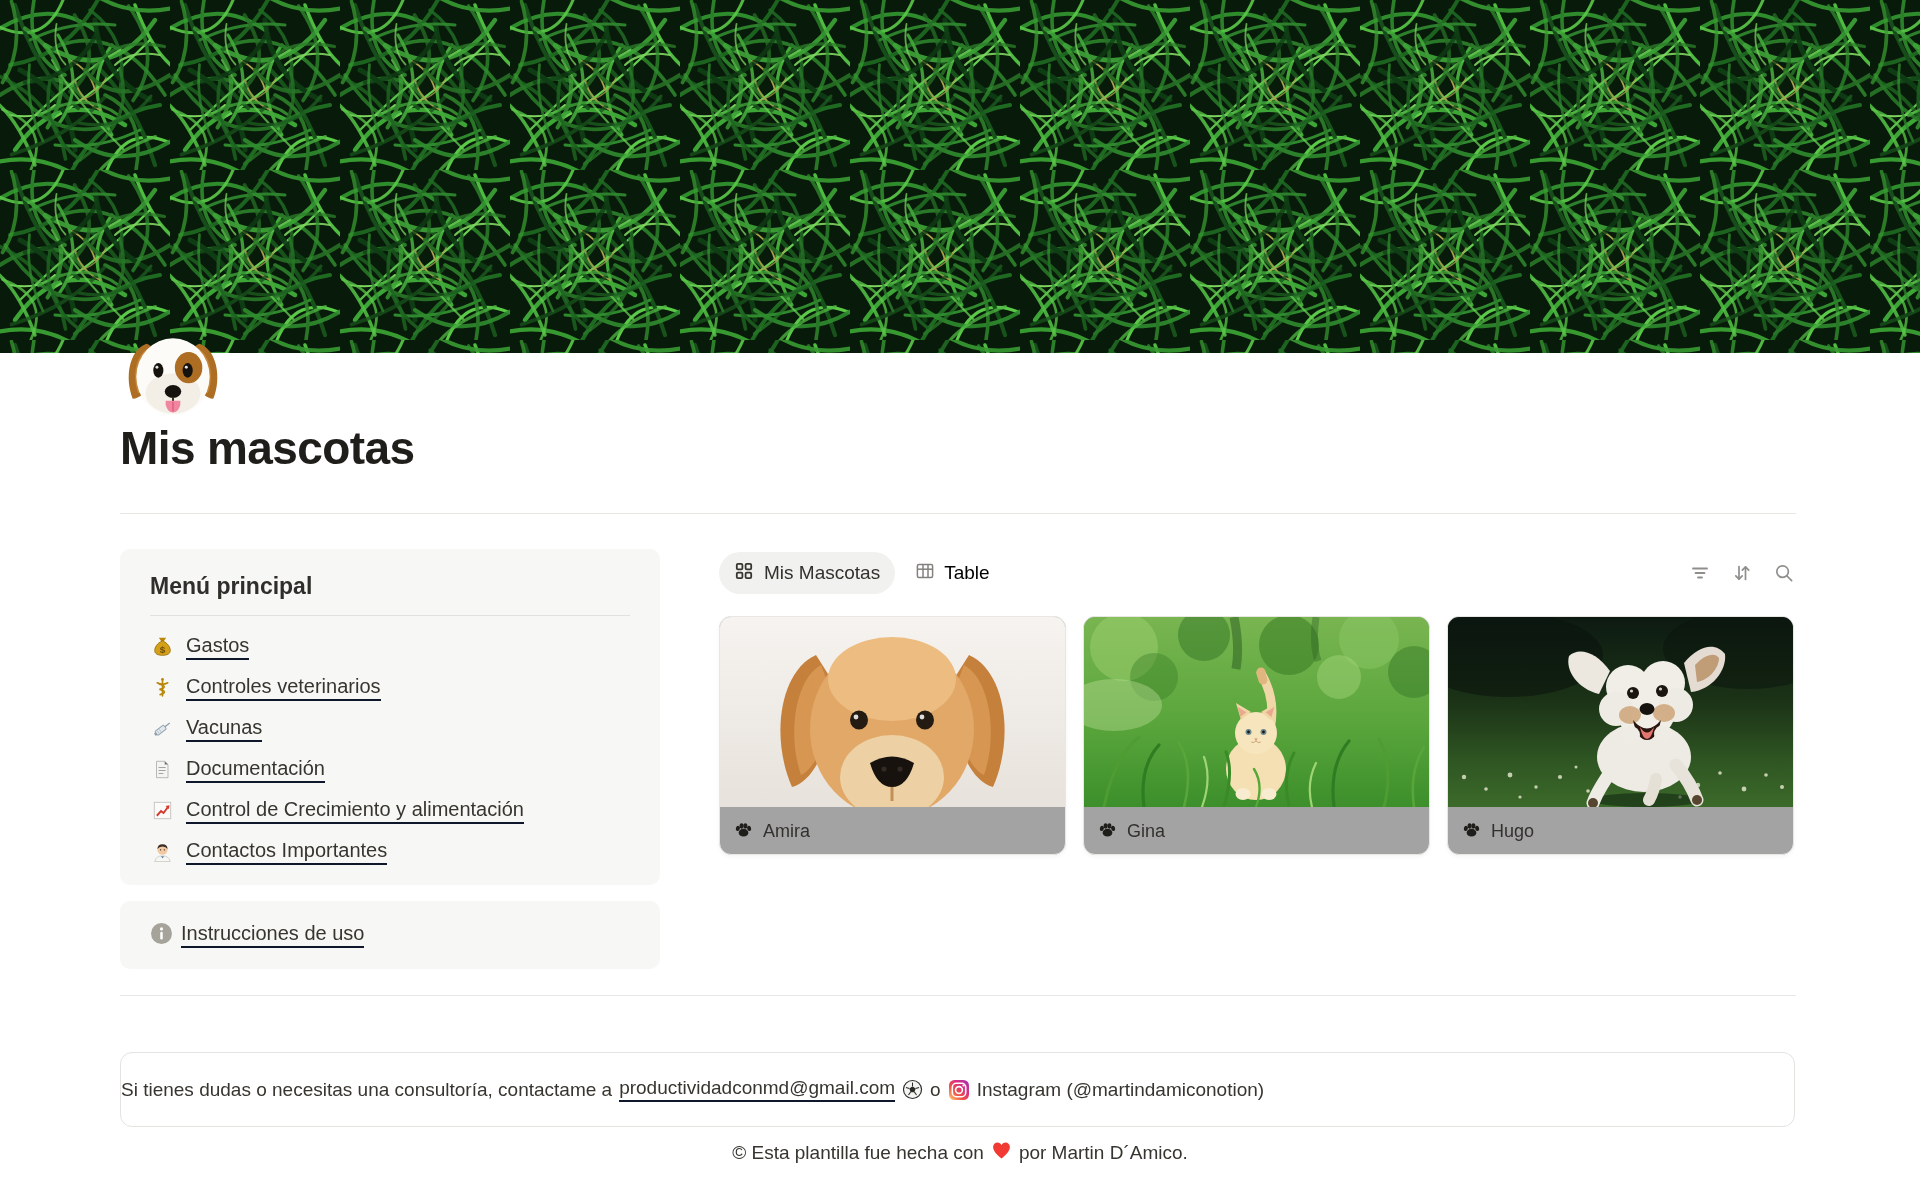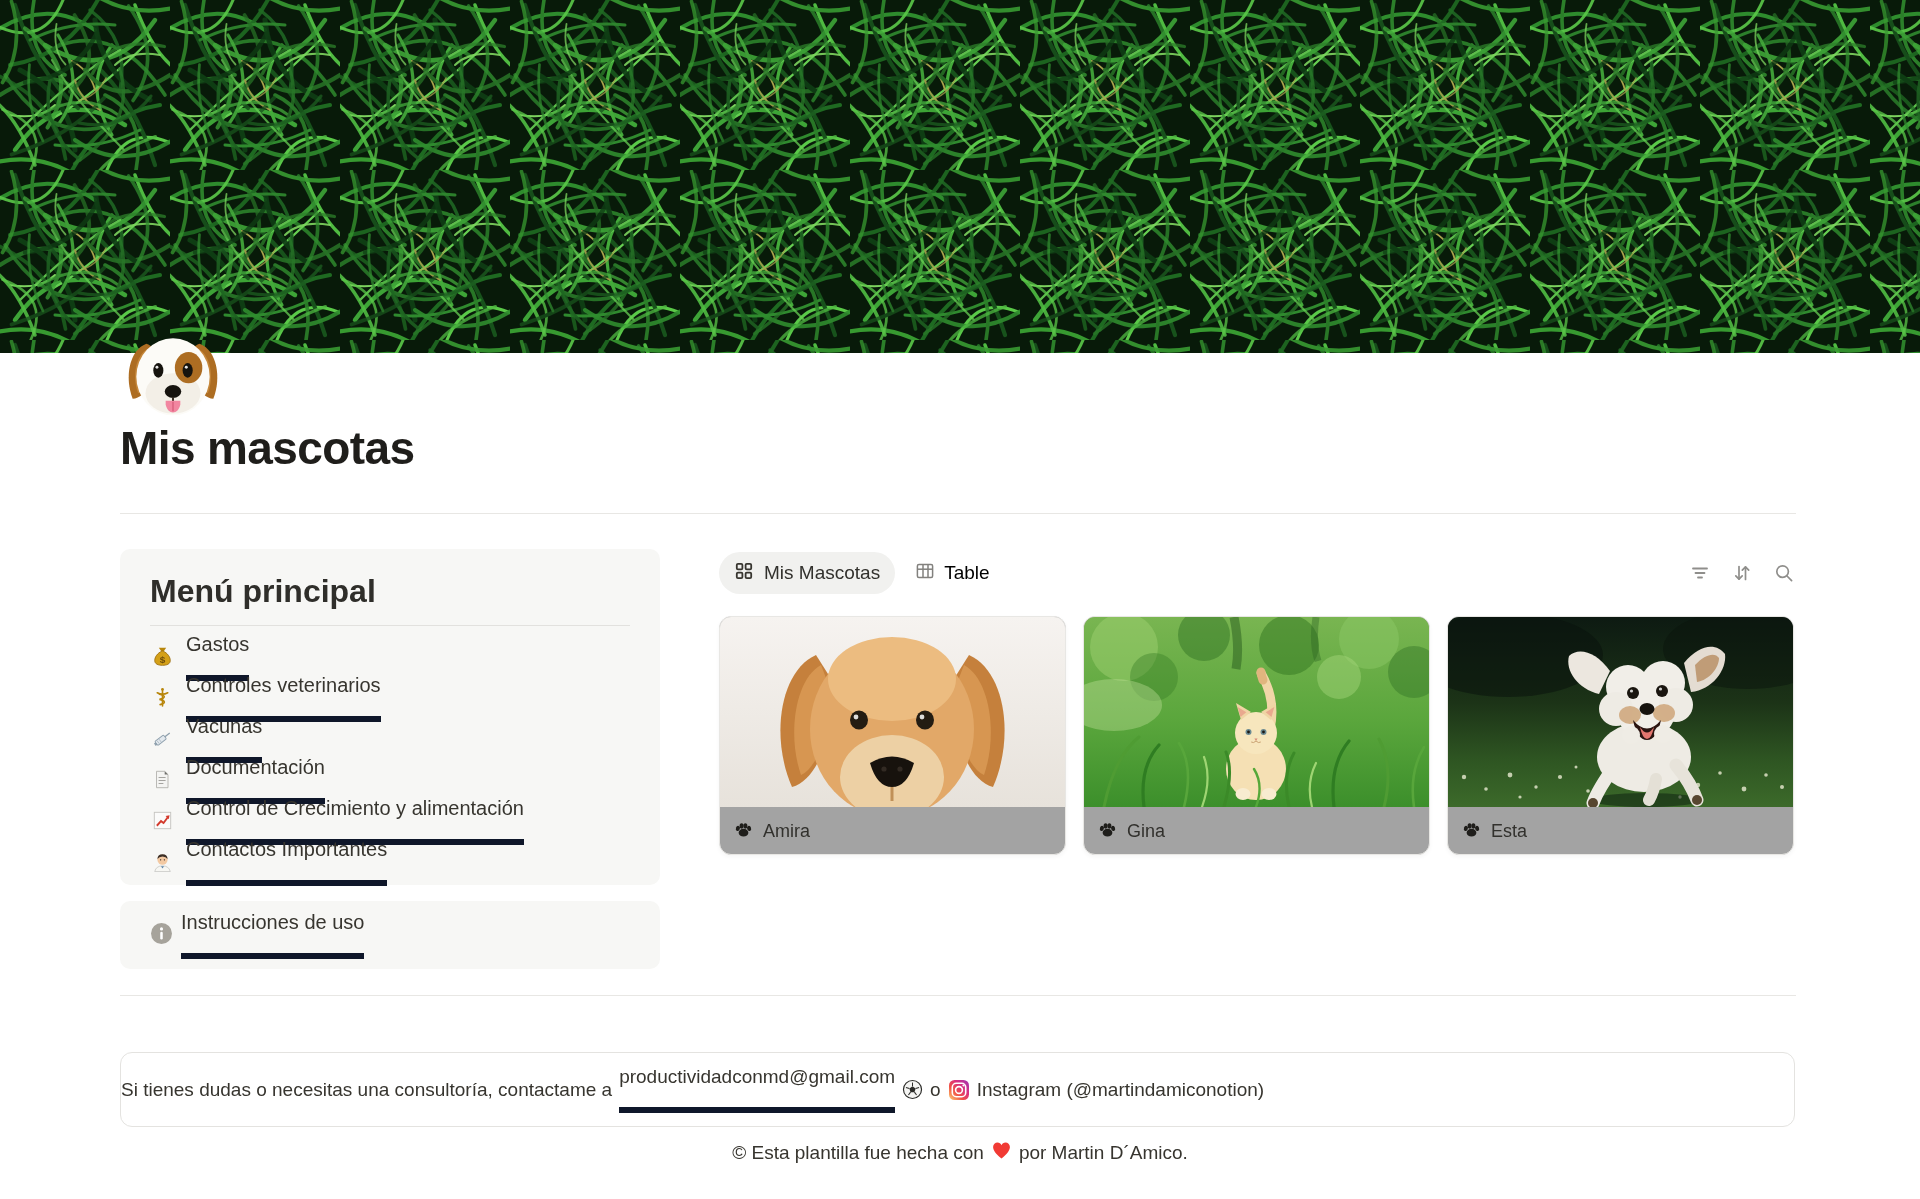--- a/index.html
+++ b/index.html
@@ -19,27 +19,27 @@
     font-size:46px; font-weight:700; letter-spacing:-0.6px; color:#1f1e1b;
   }
   .divider{ position:absolute; left:120px; width:1676px; height:1px; background:#e8e7e4; }
   .divider-1{ top:513px; }
   .divider-2{ top:995px; }
   
   .menu-box{
     position:absolute; left:120px; top:549px; width:540px; height:336px;
     background:#f7f7f5; border-radius:10px; padding:24px 30px 0 30px;
   }
-  .menu-heading{ font-size:32px; font-weight:700; color:#2f2e2a; }
+  .menu-heading{ font-size:23px; font-weight:700; color:#2f2e2a; }
   .menu-rule{ height:1px; background:#e2e1de; margin-top:15px; }
   .menu-list{ list-style:none; margin-top:10px; }
   .menu-item{ height:41px; display:flex; align-items:center; gap:12px; cursor:pointer; }
   .menu-item .mi-icon{ width:24px; height:24px; display:flex; align-items:center; justify-content:center; flex:none; }
   .u{
-    border-bottom:6px solid #0f172a; padding-bottom:19px;
+    border-bottom:2px solid #0f172a; padding-bottom:1px;
     color:#37352f; text-decoration:none;
   }
   .menu-item .mi-label{ font-size:20px; }
   .instructions-box{
     position:absolute; left:120px; top:901px; width:540px; height:68px;
     background:#f7f7f5; border-radius:10px; padding:0 30px;
     display:flex; align-items:center; gap:8px; cursor:pointer;
   }
   .instructions-box .mi-label{ font-size:20px; }
   
@@ -457,21 +457,21 @@
         <div class="card-caption">
           <span>
             <svg width="19" height="19" viewBox="0 0 18 18" fill="#1f1e1b">
                 <ellipse cx="9" cy="12" rx="4.6" ry="3.7"></ellipse>
                 <ellipse cx="3.7" cy="8" rx="1.9" ry="2.5" transform="rotate(18 3.7 8)"></ellipse>
                 <ellipse cx="7.2" cy="5.6" rx="1.9" ry="2.6"></ellipse>
                 <ellipse cx="10.8" cy="5.6" rx="1.9" ry="2.6"></ellipse>
                 <ellipse cx="14.3" cy="8" rx="1.9" ry="2.5" transform="rotate(-18 14.3 8)"></ellipse>
               </svg>
           </span>
-          <span class="card-name">Esta</span>
+          <span class="card-name">Hugo</span>
         </div>
       </div>
 
     </div>
   </div>
 
   <div class="divider divider-2"></div>
 
   <div class="contact-box">
     <div class="footer-line">

